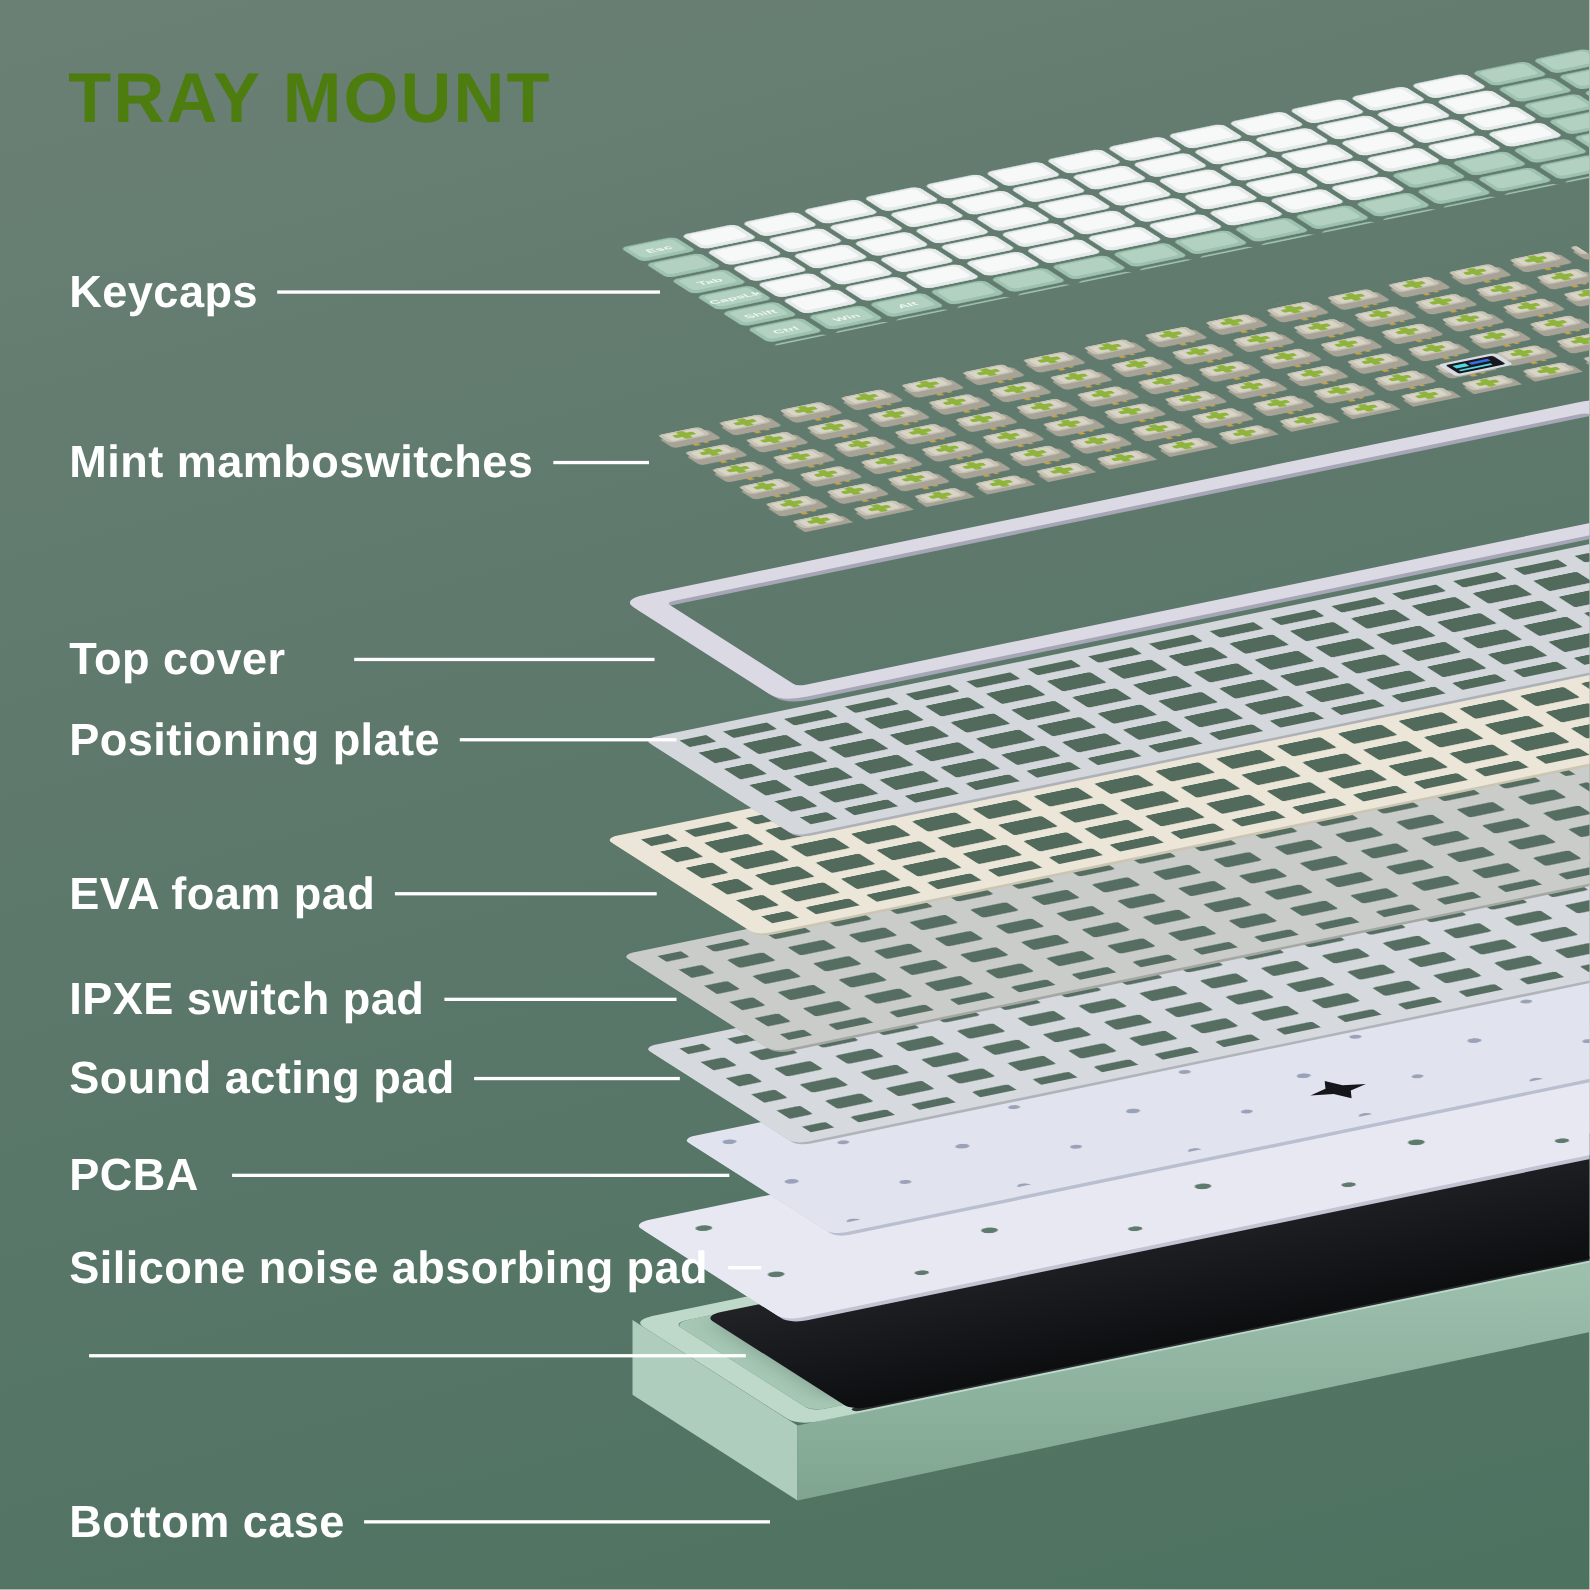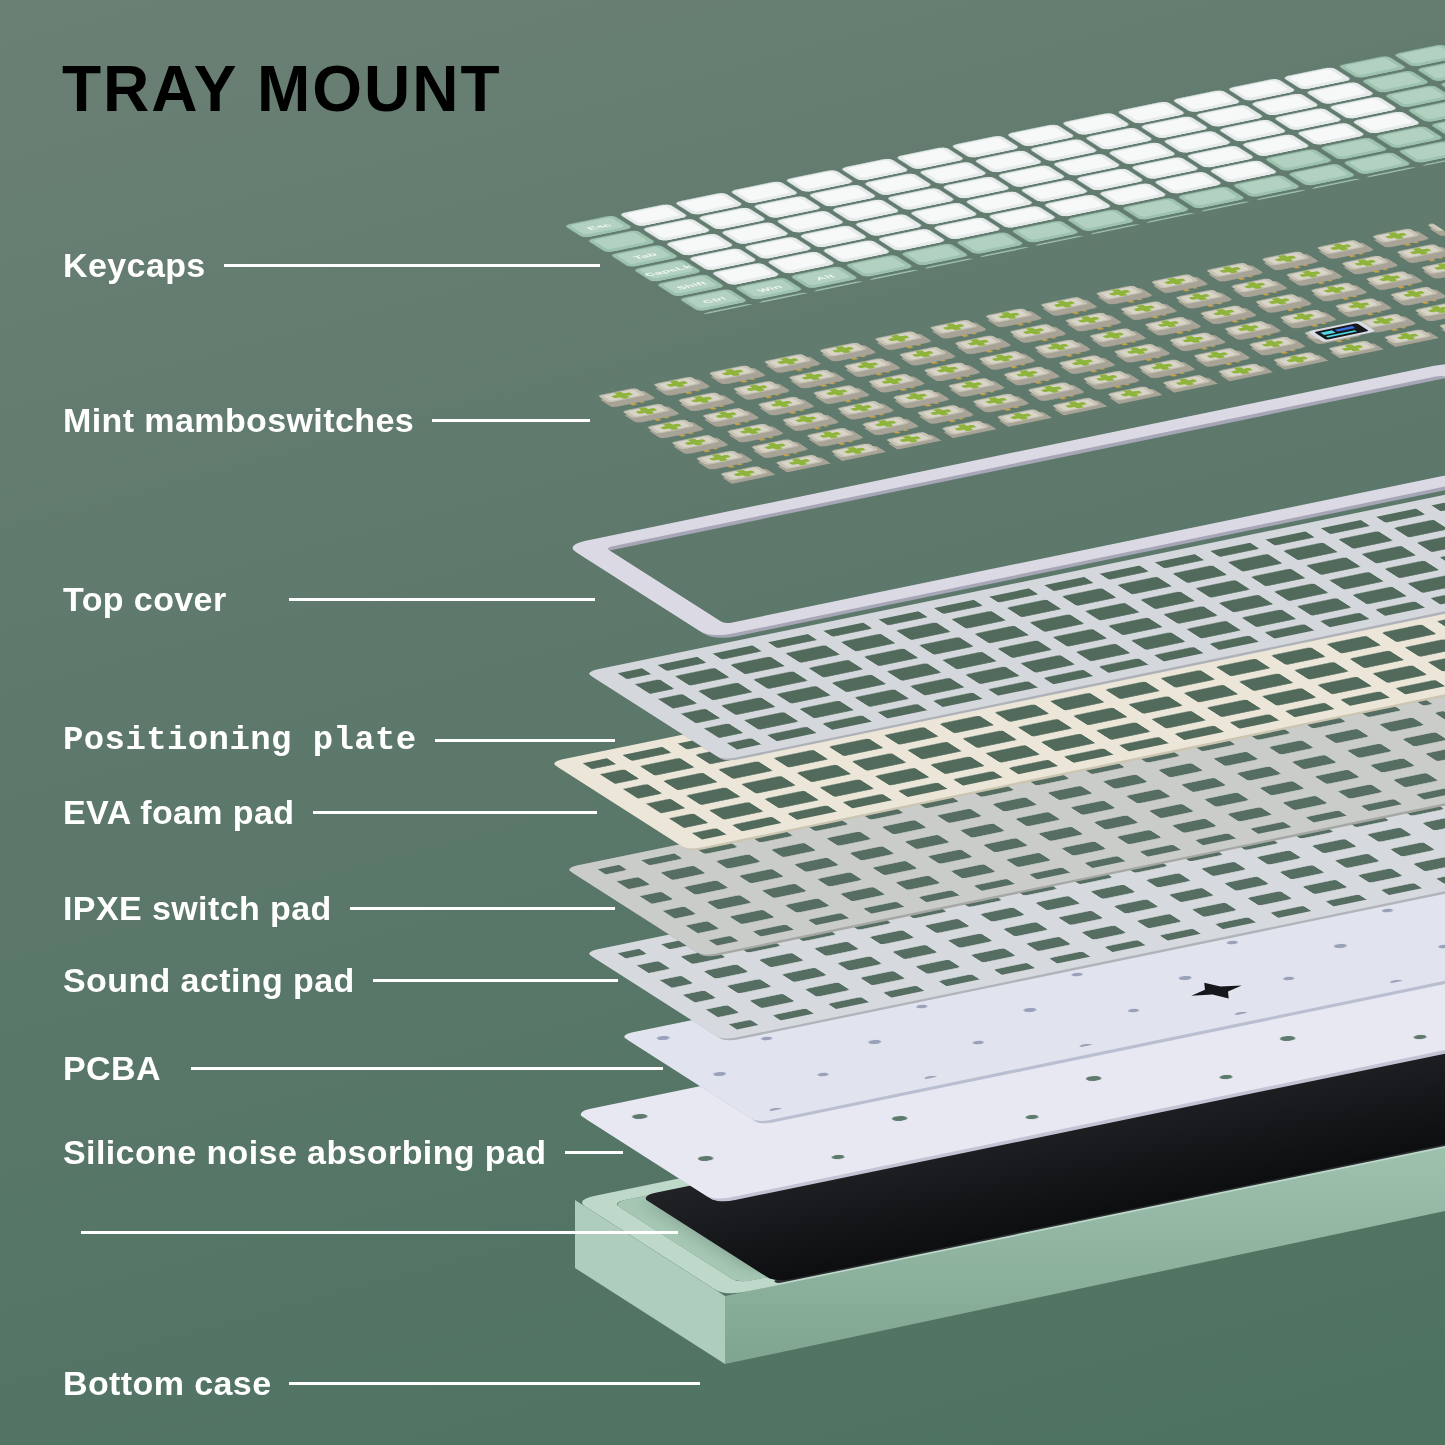--- a/index.html
+++ b/index.html
@@ -6,26 +6,26 @@
   body {
     width: 1445px; height: 1445px; overflow: hidden; position: relative;
     font-family: "Liberation Sans", sans-serif;
     background: linear-gradient(165deg, #6b8075 0%, #5e796c 40%, #4d7260 100%);
   }
   .stage { position: absolute; inset: 0; width: 1445px; height: 1445px; }
   svg.diagram { position: absolute; left: 0; top: 0; }
   .page-title {
     position: absolute; left: 62px; top: 52px;
     font-size: 64px; font-weight: 800; letter-spacing: 2px;
-    color: #000000; white-space: nowrap;
+    color: #4d7c0f; white-space: nowrap;
   }
   .label-row {
     position: absolute; left: 63px; height: 44px;
     display: flex; align-items: center;
-    color: #ffffff; font-size: 34px; font-weight: 700; letter-spacing: 0.4px;
+    color: #ffffff; font-size: 41px; font-weight: 700; letter-spacing: 0.4px;
     white-space: nowrap;
   }
   .label-row .leader {
     flex: 1 1 auto; height: 0; border-top: 3px solid #ffffff; margin-left: 18px;
     min-width: 30px;
   }
   .label-text { flex: 0 0 auto; }
 </style>
 </head>
 <body>
@@ -176,21 +176,21 @@
     <span class="leader"></span>
   </div>
   <div class="label-row" style="top:398px;width:527px;text-align:right;">
     <span class="label-text">Mint mamboswitches</span>
     <span class="leader"></span>
   </div>
   <div class="label-row" style="top:577px;width:532px;gap:44px;">
     <span class="label-text">Top cover</span>
     <span class="leader"></span>
   </div>
-  <div class="label-row" style="top:718px;width:552px;font-family:Liberation Mono, monospace;">
+  <div class="label-row" style="top:650px;width:552px;">
     <span class="label-text">Positioning plate</span>
     <span class="leader"></span>
   </div>
   <div class="label-row" style="top:790px;width:534px;">
     <span class="label-text">EVA foam pad</span>
     <span class="leader"></span>
   </div>
   <div class="label-row" style="top:886px;width:552px;">
     <span class="label-text">IPXE switch pad</span>
     <span class="leader"></span>

